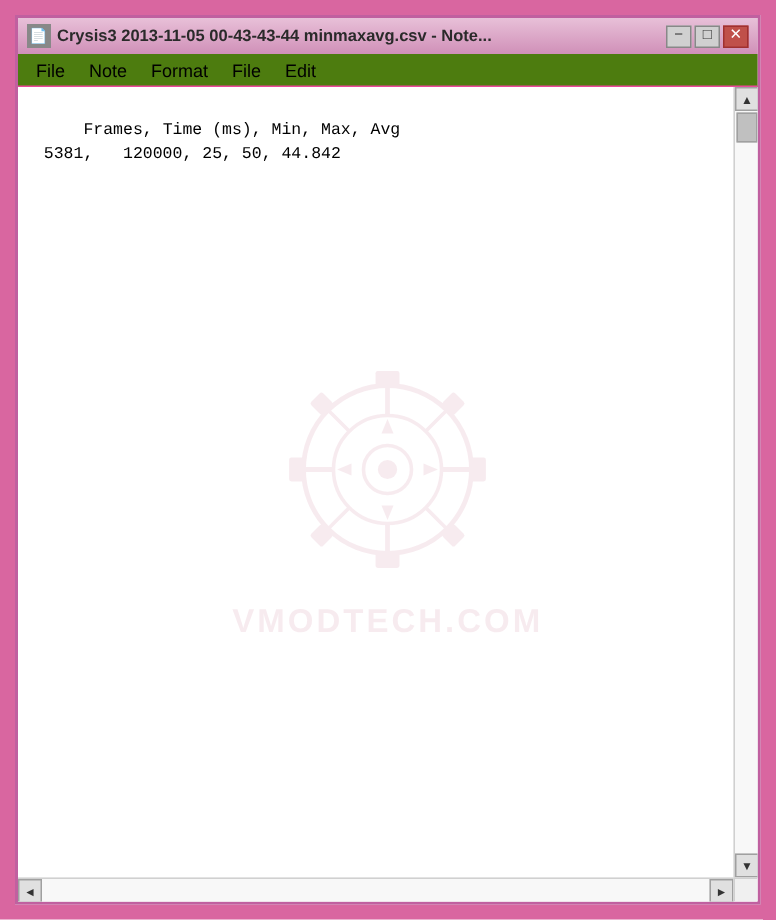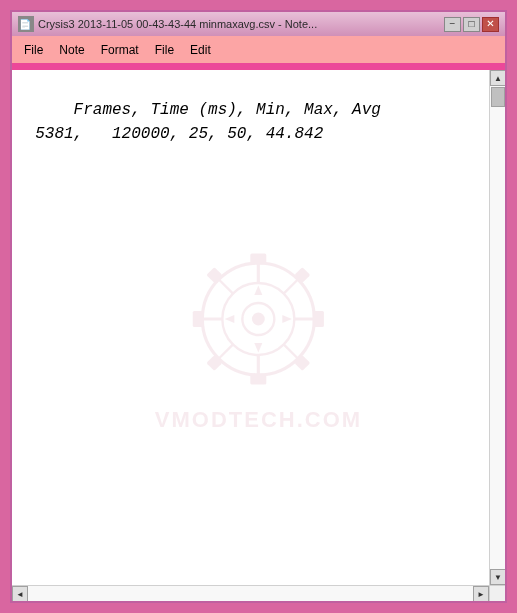--- a/index.html
+++ b/index.html
@@ -50,21 +50,21 @@
       background: #888;
       display: flex;
       align-items: center;
       justify-content: center;
       font-size: 10px;
     }
 
     .title-text {
       font-size: 11px;
       color: #2a2a2a;
-      font-weight: normal;
+      font-weight: bold;
     }
 
     .title-bar-controls {
       display: flex;
       gap: 2px;
     }
 
     .title-btn {
       width: 17px;
       height: 15px;
@@ -79,26 +79,26 @@
       line-height: 1;
     }
 
     .title-btn.close {
       background: #c0504a;
       color: white;
       border-color: #a03030;
     }
 
     .menu-bar {
-      background: #fca5a5;
-      height: 34px;
+      background: #4d7c0f;
+      height: 22px;
       display: flex;
       align-items: center;
       padding: 0 4px;
-      border-bottom: 7px solid #ec4899;
+      border-bottom: 1px solid #ec4899;
       flex-shrink: 0;
     }
 
     .menu-item {
       padding: 2px 8px;
       font-size: 12px;
       color: #000;
       cursor: pointer;
       height: 100%;
       display: flex;
@@ -112,26 +112,25 @@
       overflow: hidden;
       display: flex;
       flex-direction: column;
     }
 
     .text-content {
       position: absolute;
       top: 4px;
       left: 4px;
       font-family: 'Courier New', Courier, monospace;
-      font-size: 16px;
+      font-size: 11px;
       color: #000;
       line-height: 1.5;
       white-space: pre;
       z-index: 2;
-      font-style: italic;
     }
 
     .watermark {
       position: absolute;
       top: 50%;
       left: 50%;
       transform: translate(-50%, -50%);
       opacity: 0.12;
       z-index: 1;
       display: flex;

